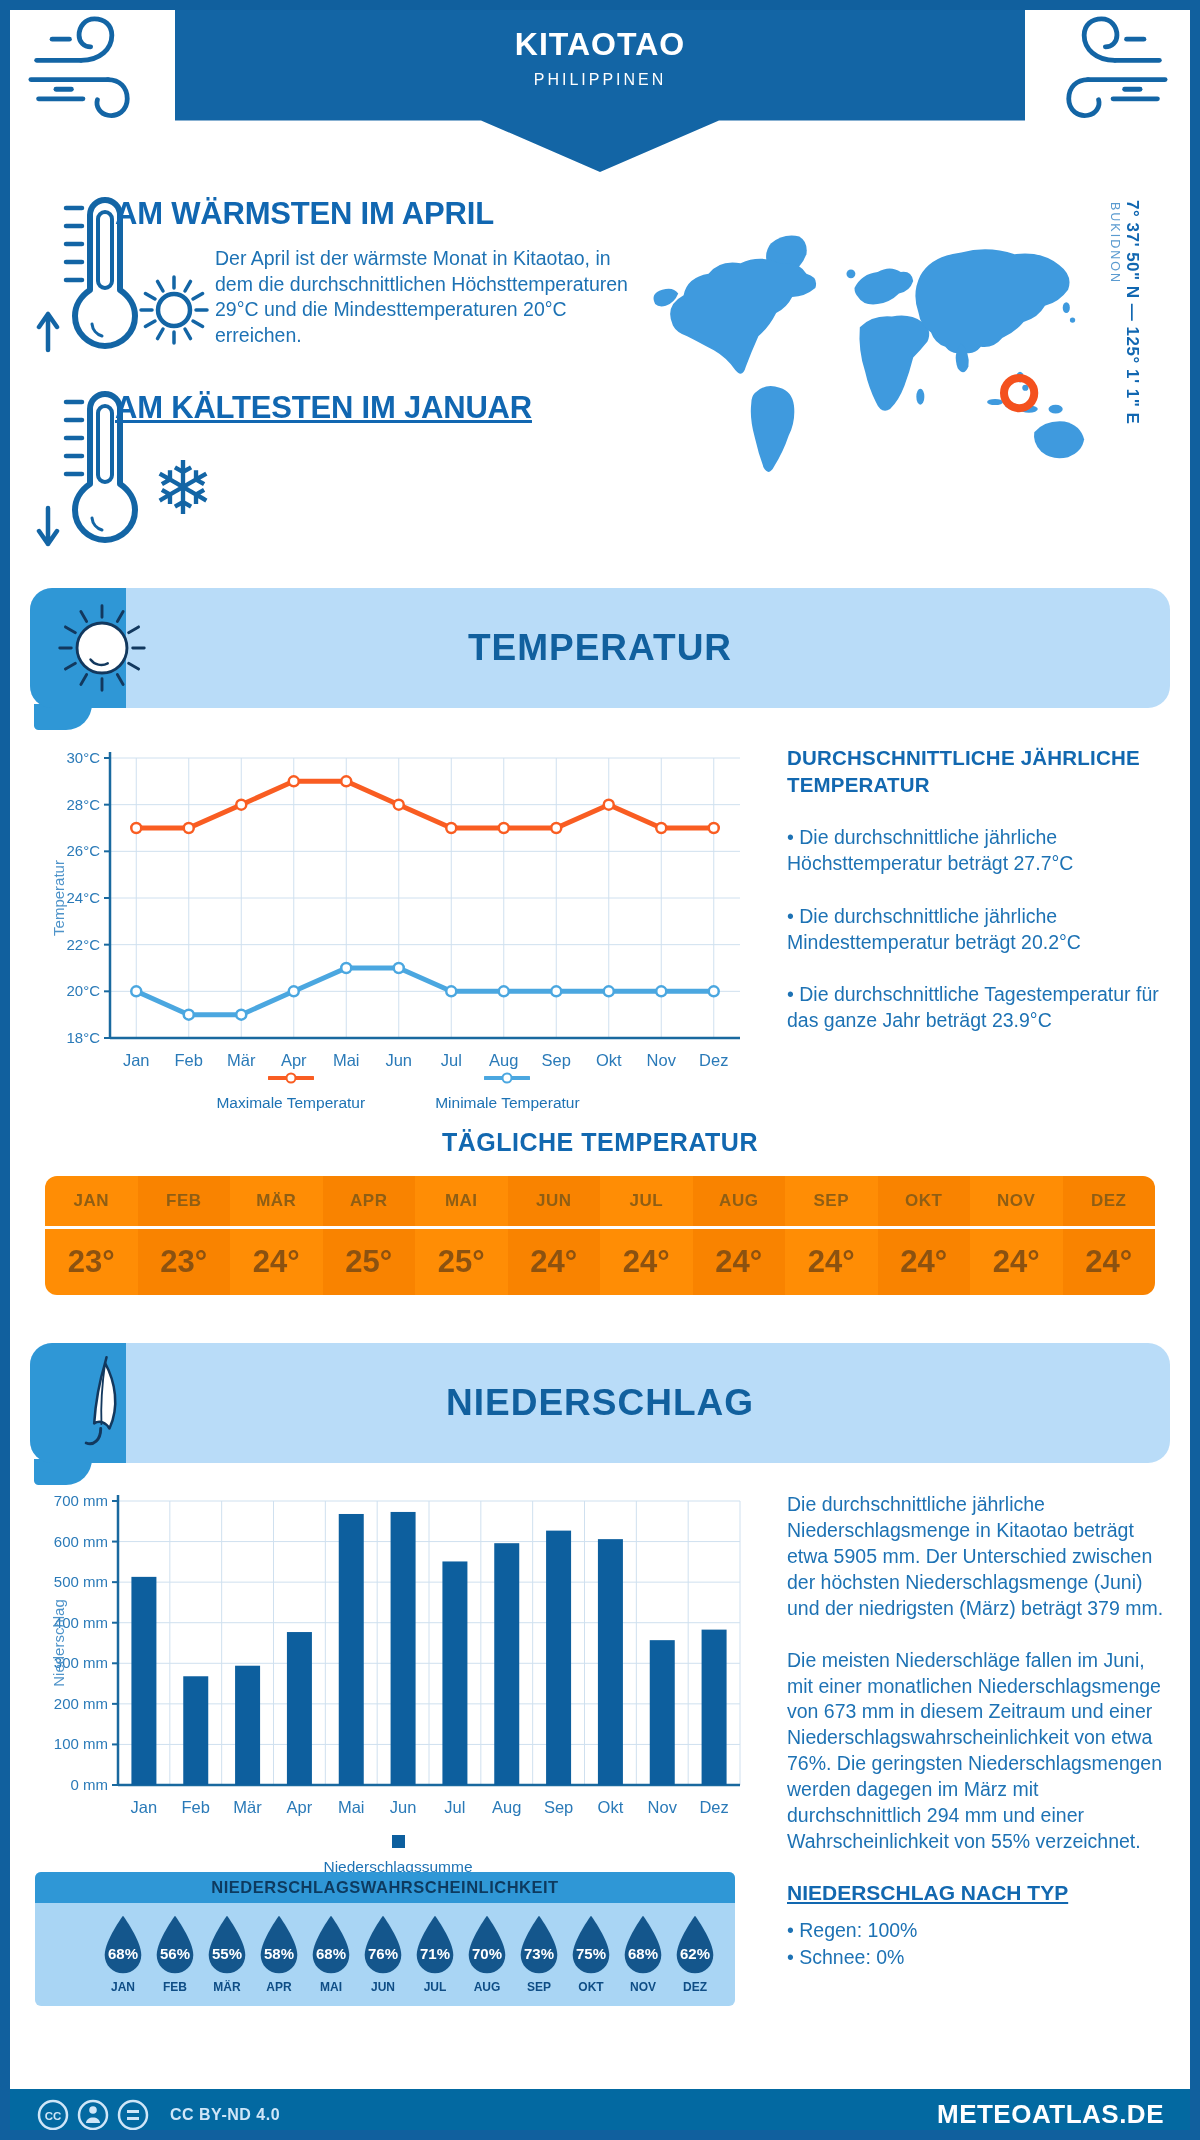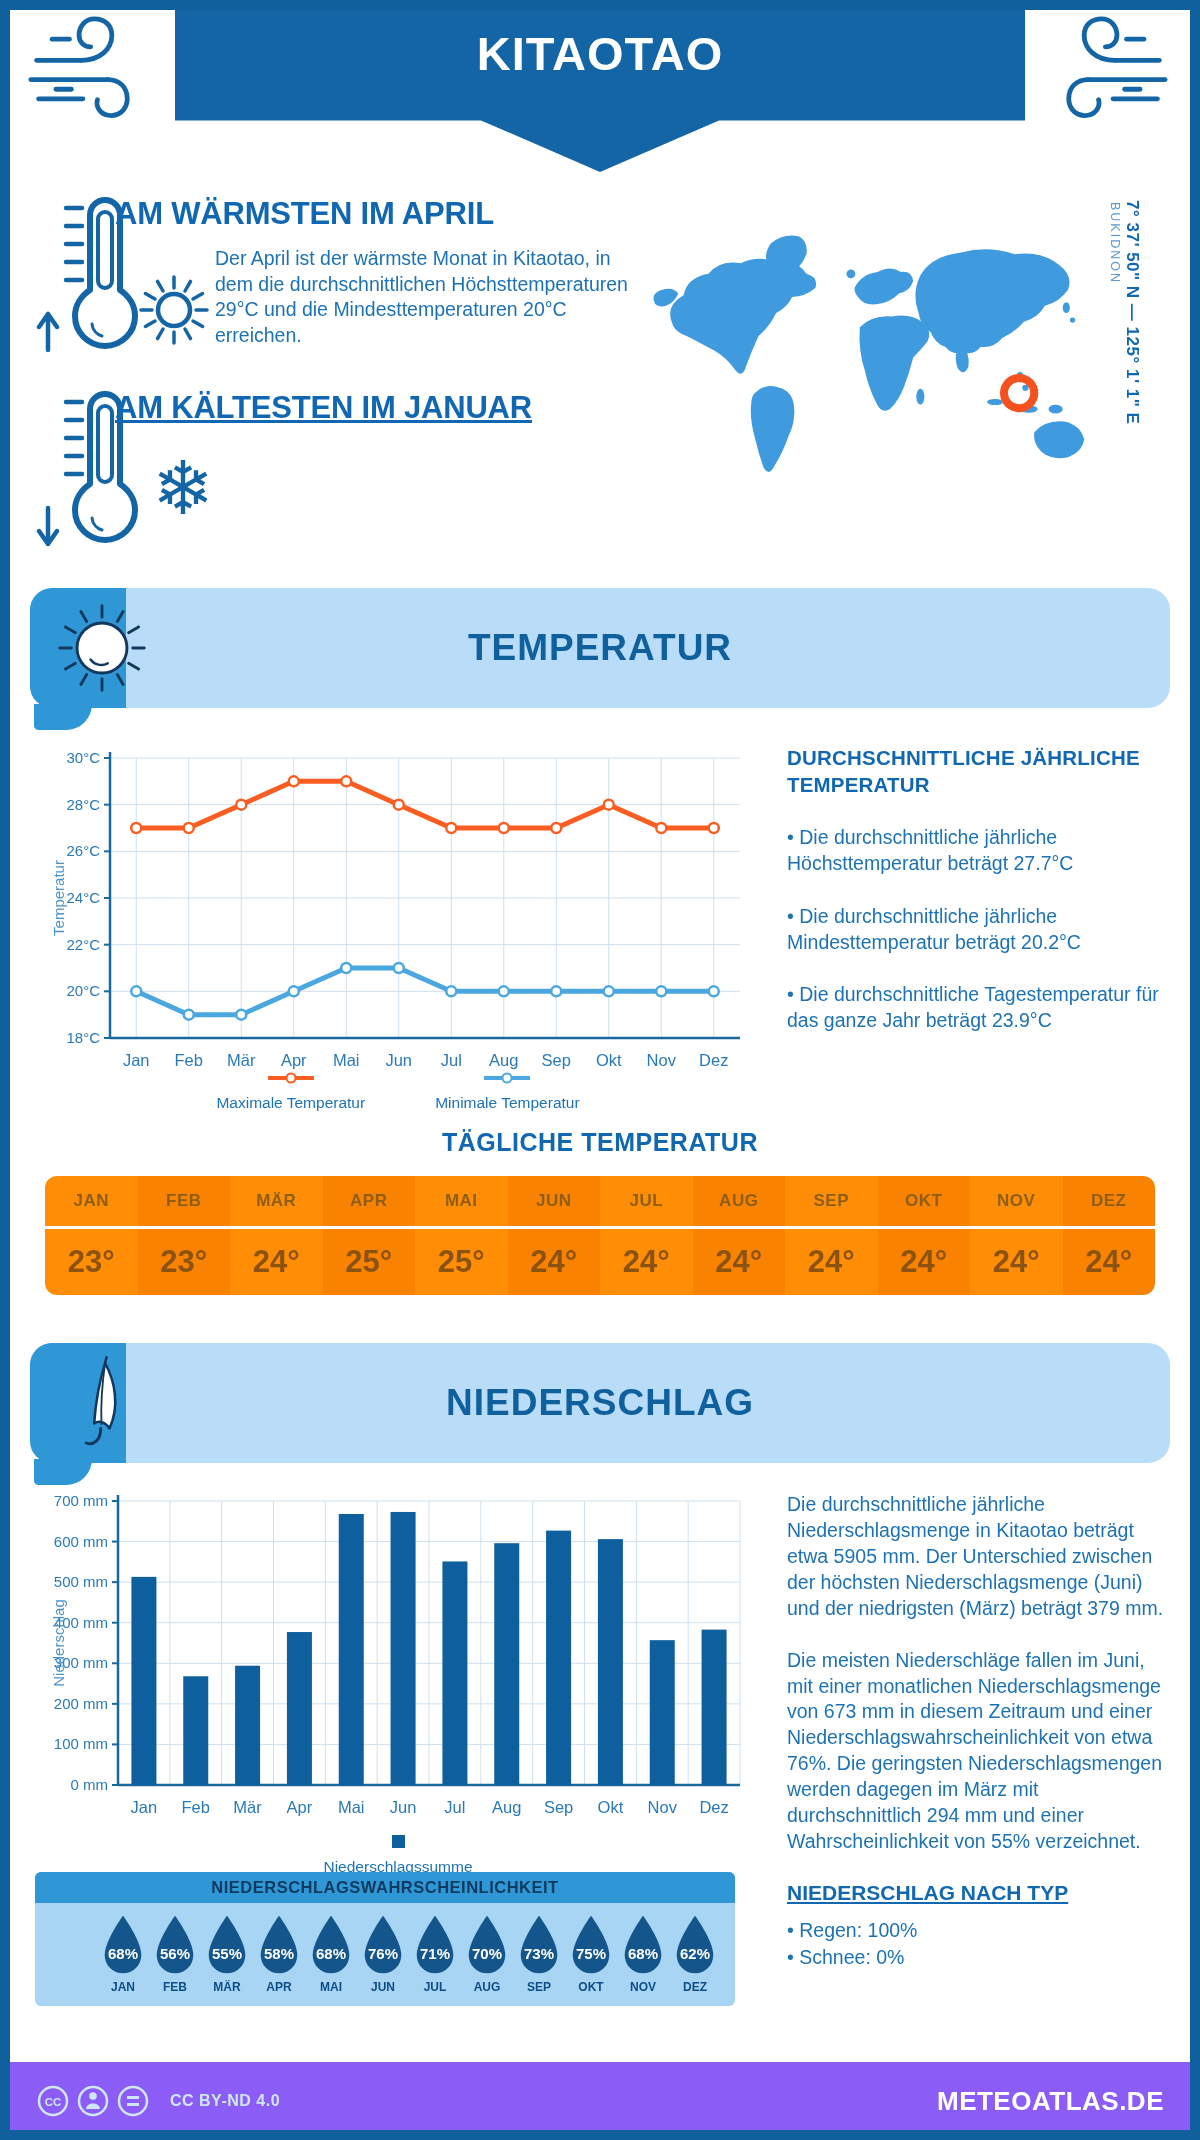--- a/index.html
+++ b/index.html
@@ -4,21 +4,21 @@
 <style>
   html,body{margin:0;padding:0;background:#fff;font-family:"Liberation Sans",sans-serif;}
   .page{position:relative;width:1200px;height:2140px;background:#fff;overflow:hidden;}
   .frame{position:absolute;inset:0;border:10px solid #11609e;pointer-events:none;z-index:60;}
   .abs{position:absolute;}
 
   
   .banner{left:175px;top:0;width:850px;height:172px;background:#1365a5;z-index:5;
     clip-path:polygon(0 0,100% 0,100% 70%,64% 70%,50% 100%,36% 70%,0 70%);
     text-align:center;color:#fff;}
-  .banner-title{margin-top:26px;font-size:47px;font-weight:bold;letter-spacing:1px;}
+  .banner-title{margin-top:26px;font-size:32px;font-weight:bold;letter-spacing:1px;}
   .banner-sub{margin-top:8px;font-size:16px;letter-spacing:3px;}
   .windsvg{width:118px;height:106px;}
 
   
   .hl-title{font-size:31px;font-weight:bold;color:#1167b1;letter-spacing:-0.2px;}
   .hl-text{font-size:19.5px;color:#1d72b4;line-height:1.32;width:418px;}
 
   
   .coordblock{writing-mode:vertical-rl;height:340px;}
   .coords{display:block;font-size:17px;font-weight:bold;color:#1167b1;letter-spacing:.5px;}
@@ -57,21 +57,21 @@
   
   .prob-panel{left:35px;top:1872px;width:700px;background:#a9d5f4;border-radius:6px;overflow:hidden;padding-bottom:12px;}
   .prob-header{background:#2f97d6;line-height:31px;text-align:center;font-size:16.5px;font-weight:bold;color:#0d3a5f;letter-spacing:.5px;}
   .prob-grid{display:flex;justify-content:flex-end;padding:10px 14px 0;}
   .drop-cell{width:52px;text-align:center;position:relative;}
   .drop{width:48px;height:64px;display:block;margin:0 auto;}
   .drop-val{position:absolute;top:32px;left:0;right:0;text-align:center;color:#fff;font-weight:bold;font-size:15px;}
   .drop-mon{display:block;margin-top:3px;color:#0e4d85;font-weight:bold;font-size:12px;}
 
   
-  .footer{left:0;right:0;bottom:0;height:78px;background:#8b5cf6;display:flex;align-items:center;justify-content:space-between;padding:0 36px;box-sizing:border-box;z-index:55;}
+  .footer{left:0;right:0;bottom:0;height:51px;background:#0369a1;display:flex;align-items:center;justify-content:space-between;padding:0 36px;box-sizing:border-box;z-index:55;}
   .footer-left{display:flex;align-items:center;gap:14px;}
   .license{font-size:16px;font-weight:bold;color:#cfe6f8;letter-spacing:.5px;}
   .brand{font-size:26px;font-weight:bold;color:#fff;letter-spacing:.5px;}
 
   .glyph-snow{font-size:74px;color:#1365a5;line-height:1;}
   svg text{font-family:"Liberation Sans",sans-serif;}
 </style>
 </head>
 <body>
 
@@ -95,20 +95,21 @@
       <path d="M60,46 C80,46 92,34 92,20 C92,9 84,3 74,3 C64,3 58,11 58,20 C58,27 63,32 70,32"></path>
       <path d="M30,24 H48"></path>
       <path d="M8,66 H88"></path>
       <path d="M88,66 C100,66 108,74 108,86 C108,98 98,105 88,103 C80,101.5 75,94 77,87"></path>
       <path d="M16,86 H62"></path>
       <path d="M34,76 H50"></path>
     </svg>
   </div>
   <div class="abs banner">
     <div class="banner-title">KITAOTAO</div>
+    <div class="banner-sub">PHILIPPINEN</div>
   </div>
 
   <div class="abs" style="left:36px;top:192px;">
     <svg width="185" height="165" viewBox="0 0 185 165" fill="none" stroke="#1365a5">
       <g>
         <path d="M12,158 V122 M12,122 l-9,13 M12,122 l9,13" stroke-width="4.5" stroke-linecap="round"></path>
       </g>
       <g>
         <path d="M30,16 H46 M30,34 H46 M30,52 H46 M30,70 H46 M30,88 H46" stroke-width="4.5" stroke-linecap="round"></path>
         <path d="M54,23 C54,14.7 60.7,8 69,8 C77.3,8 84,14.7 84,23 L84,98 C93,104 99,113.5 99,124 C99,140.6 85.6,154 69,154 C52.4,154 39,140.6 39,124 C39,113.5 45,104 54,98 Z" stroke-width="6" stroke-linejoin="round"></path>

